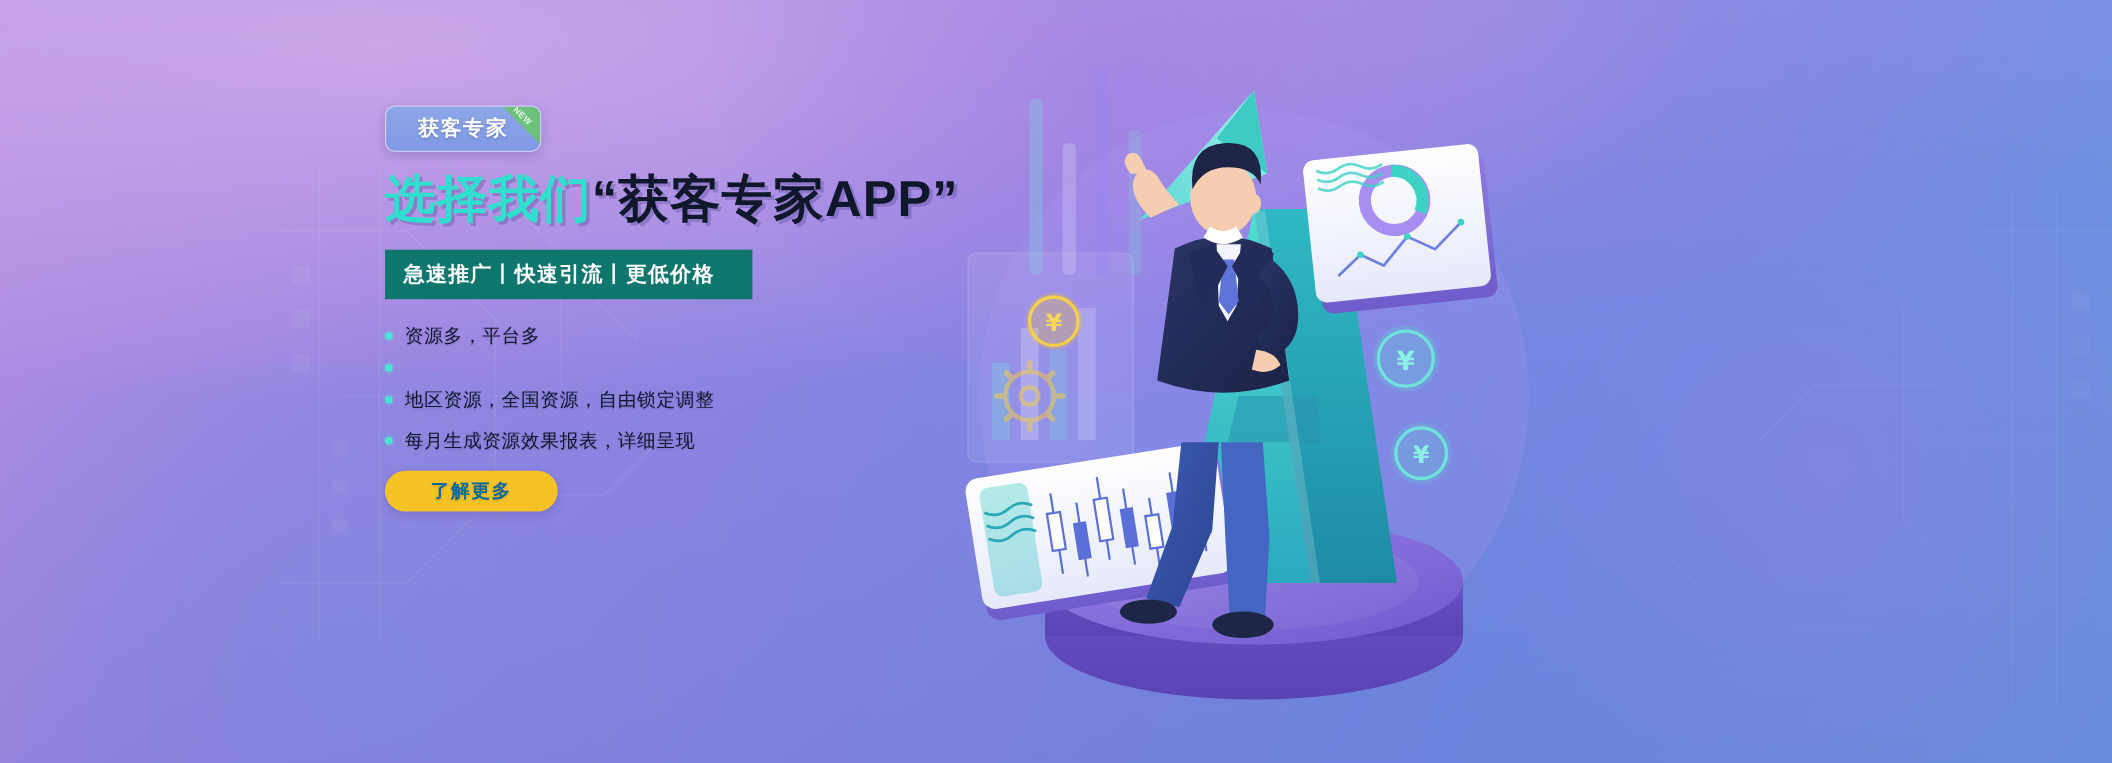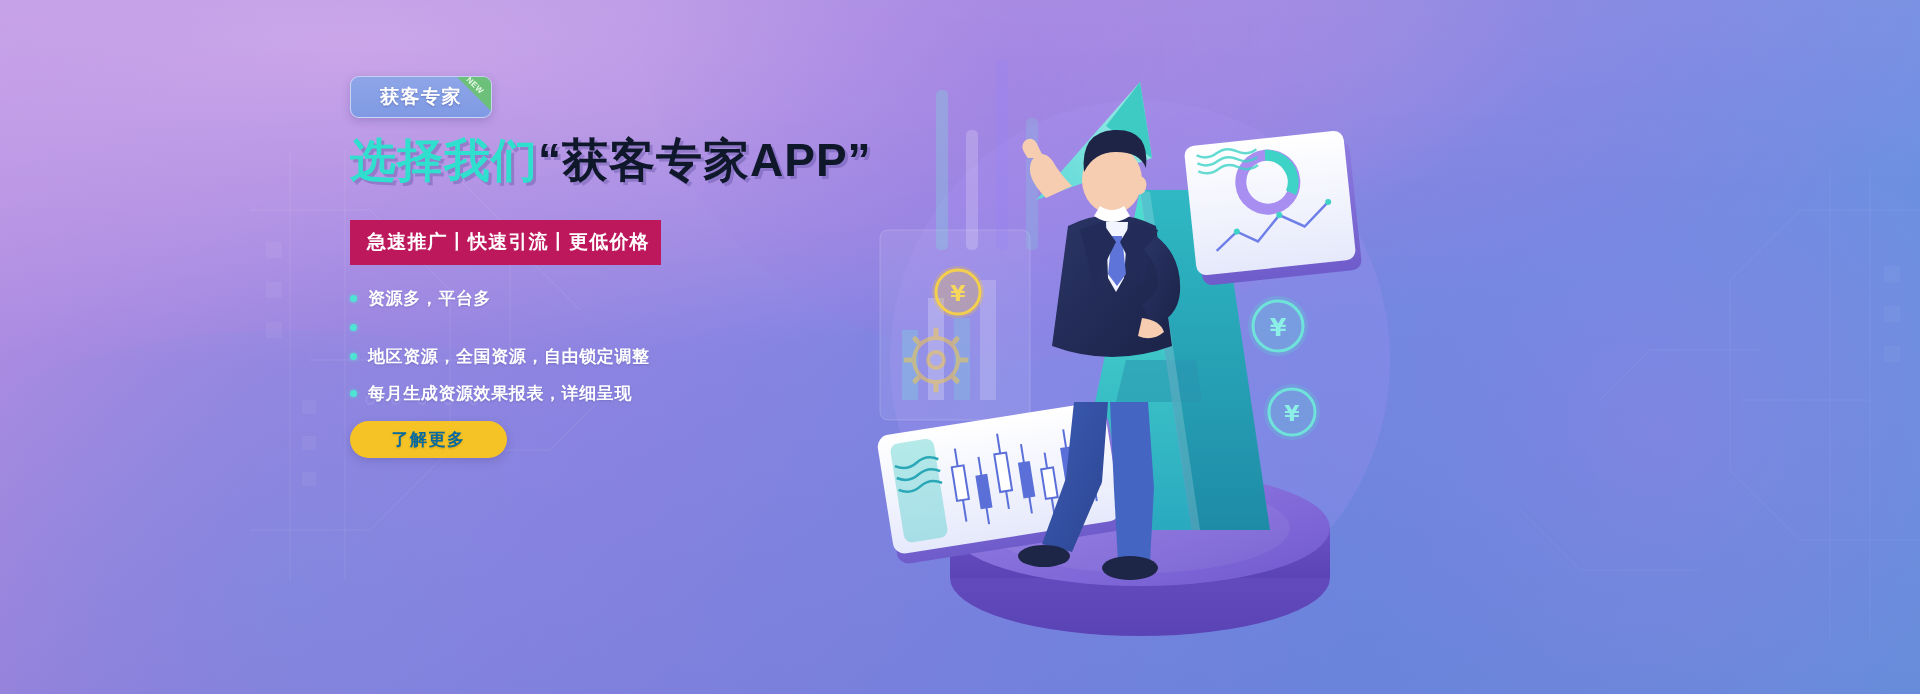--- a/index.html
+++ b/index.html
@@ -44,21 +44,21 @@
 
   
   .copy{position:absolute;left:350px;top:76px;width:560px;}
 
   .badge-wrap{position:relative;width:140px;height:40px;}
   .badge{
     position:relative;width:140px;height:40px;border-radius:9px;overflow:hidden;
     background:linear-gradient(180deg,#8ea6e8 0%,#7f9ae4 100%);
     border:1.5px solid rgba(255,255,255,.55);
     box-shadow:0 3px 10px rgba(40,40,110,.22);
-    display:flex;align-items:center;justify-content:center;
+    display:flex;align-items:center;justify-content:center;margin-top:20px;
   }
   .badge-text{
     color:#ffffff;font-size:19px;font-weight:bold;letter-spacing:1.5px;
     text-shadow:0 1px 2px rgba(40,40,110,.35);
   }
   .badge-ribbon{
     position:absolute;right:0;top:0;width:0;height:0;
     border-top:34px solid #6cc07a;border-left:34px solid transparent;
   }
   .badge-ribbon-text{
@@ -68,44 +68,43 @@
   }
 
   .headline{
     margin-top:20px;font-size:46px;font-weight:bold;letter-spacing:1px;
     line-height:1.06;white-space:nowrap;
   }
   .hl-cyan{color:#2ee0cd;text-shadow:3px 3px 0 rgba(70,60,140,.30);}
   .hl-yellow{color:#0f172a;text-shadow:3px 3px 0 rgba(70,60,140,.30);}
 
   .strip{
-    margin-top:35px;display:inline-block;
-    background:#be185d;padding:9px 11px 10px 17px;
+    margin-top:22px;display:inline-block;
+    background:#0f766e;padding:9px 34px 10px 17px;
   }
   .strip-text{
     color:#ffffff;font-size:19px;font-weight:bold;letter-spacing:1.2px;white-space:nowrap;
   }
 
   .subtitle{
     margin-top:20px;color:#ffe517;font-size:26px;font-weight:bold;letter-spacing:1px;
     white-space:nowrap;text-shadow:2px 2px 0 rgba(70,60,140,.28);
   }
 
   .bullets{margin-top:22px;list-style:none;padding:0;}
   .bullet{
     display:flex;align-items:center;gap:11px;margin-bottom:14px;
   }
   .bullet-dot{
     width:7px;height:7px;border-radius:50%;background:#4fe3d4;flex:0 0 auto;
     box-shadow:0 0 4px rgba(79,227,212,.7);
   }
   .bullet-text{
-    color:#ffffff;font-size:17px;letter-spacing:.6px;white-space:nowrap;
+    color:#0f172a;font-size:17px;letter-spacing:.6px;white-space:nowrap;
     text-shadow:0 1px 2px rgba(50,50,120,.25);
-    font-weight:bold;
   }
 
   .cta{
     margin-top:16px;width:157px;height:37px;border-radius:19px;border:none;
     background:#f5c325;cursor:pointer;
     display:flex;align-items:center;justify-content:center;
     box-shadow:0 3px 9px rgba(60,50,120,.22);
     font-family:inherit;
   }
   .cta-text{color:#0369a1;font-size:17px;font-weight:bold;letter-spacing:1.5px;

